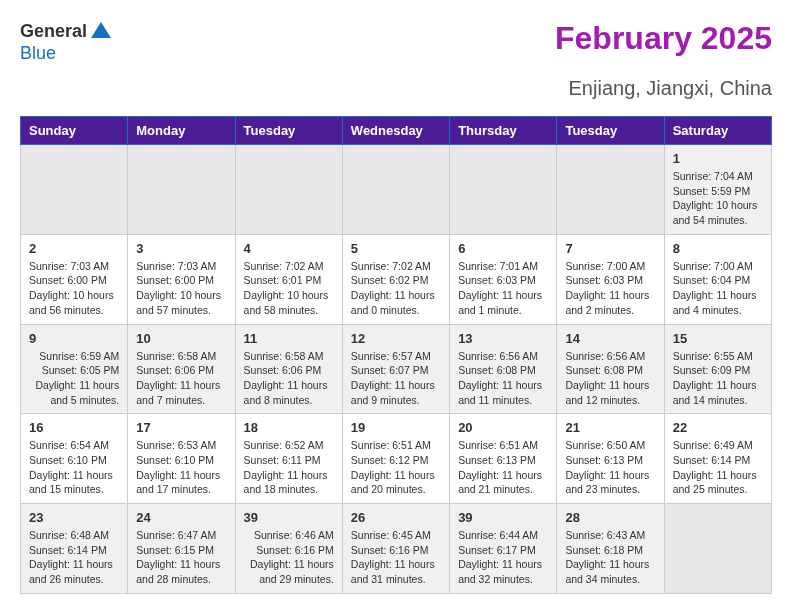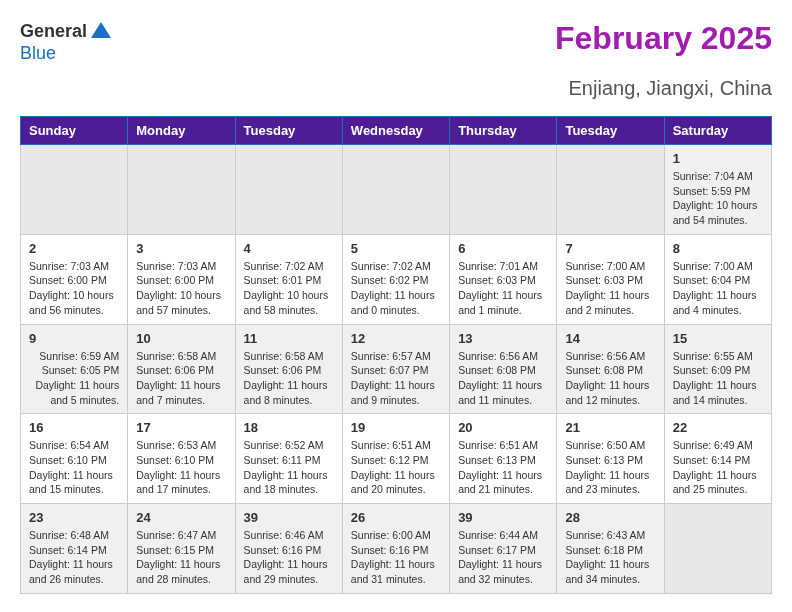--- a/index.html
+++ b/index.html
@@ -310,28 +310,28 @@
         </td>
         <td>
           <span class="day-number">24</span>
           <div class="day-info" style="white-space: pre-line;">Sunrise: 6:47 AM
 Sunset: 6:15 PM
 Daylight: 11 hours
 and 28 minutes.</div>
         </td>
         <td>
           <span class="day-number">39</span>
-          <div class="day-info" style="white-space: pre-line;">Sunrise: 6:46 AM
+          <div class="day-info" style="white-space: pre-line; text-align: right;">Sunrise: 6:46 AM
 Sunset: 6:16 PM
 Daylight: 11 hours
 and 29 minutes.</div>
         </td>
         <td>
           <span class="day-number">26</span>
-          <div class="day-info" style="white-space: pre-line;">Sunrise: 6:00 AM
+          <div class="day-info" style="white-space: pre-line;">Sunrise: 6:45 AM
 Sunset: 6:16 PM
 Daylight: 11 hours
 and 31 minutes.</div>
         </td>
         <td>
           <span class="day-number">39</span>
           <div class="day-info" style="white-space: pre-line;">Sunrise: 6:44 AM
 Sunset: 6:17 PM
 Daylight: 11 hours
 and 32 minutes.</div>

